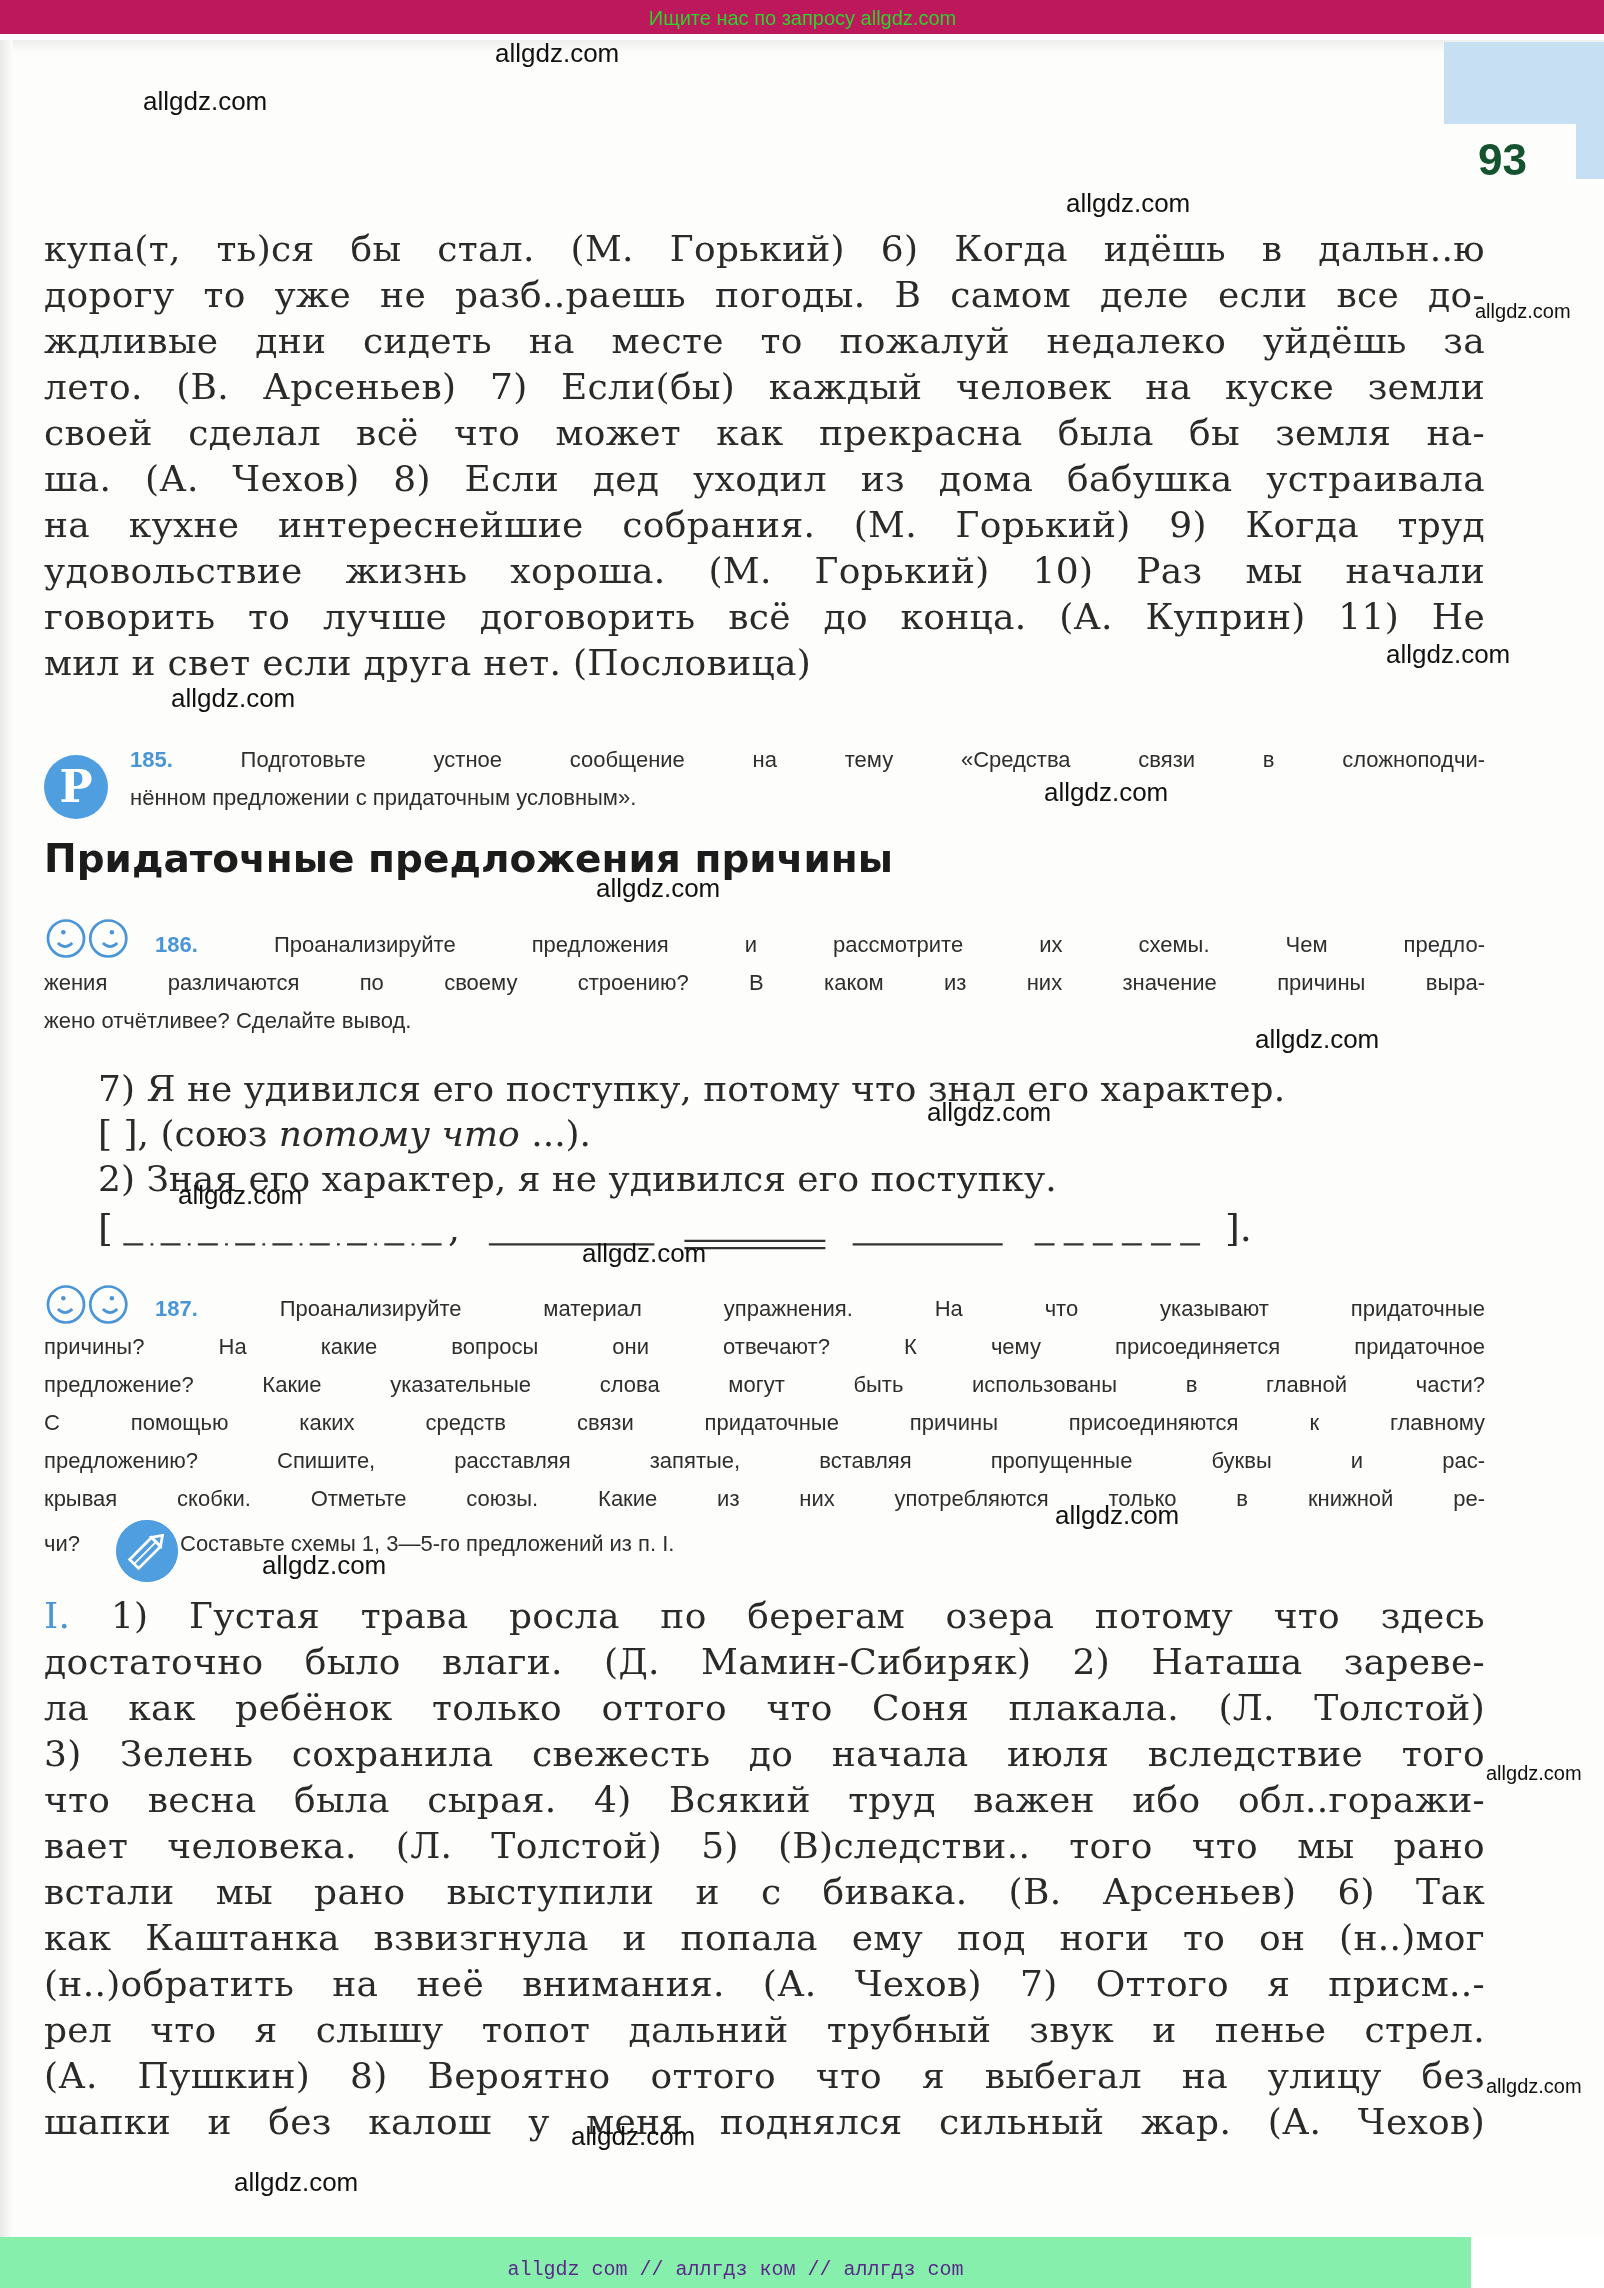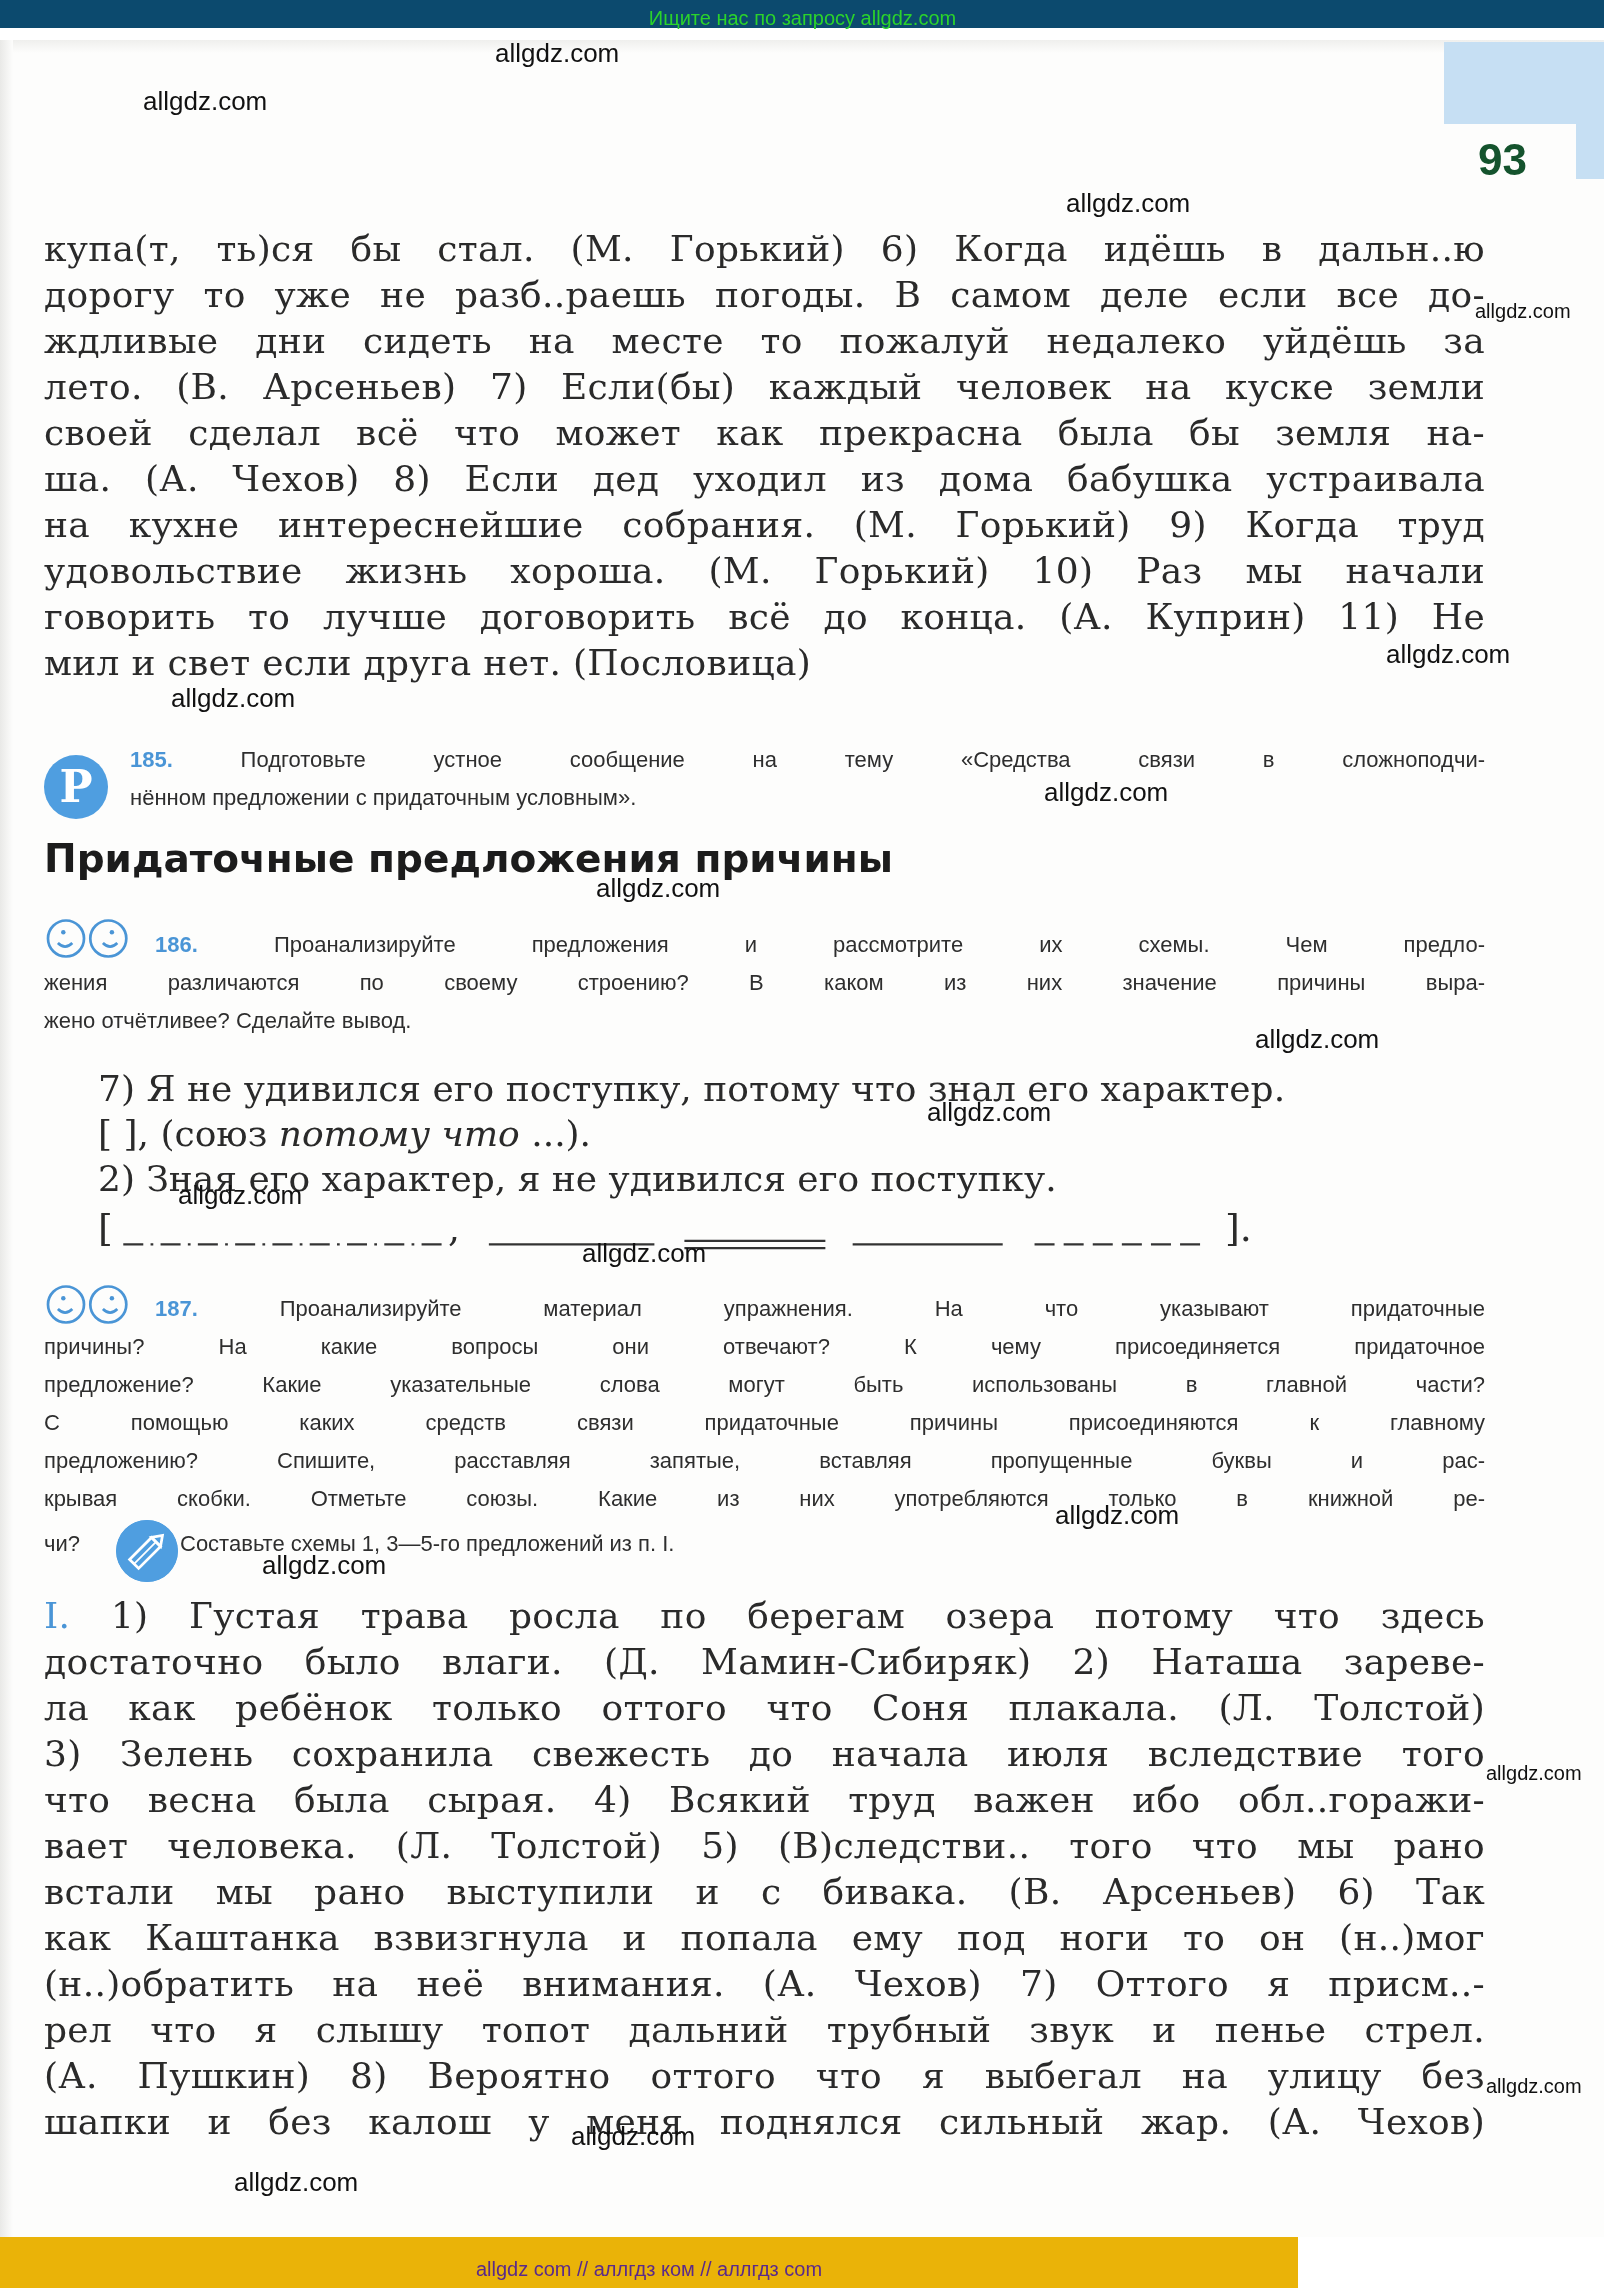--- a/index.html
+++ b/index.html
@@ -3,22 +3,22 @@
 <meta charset="utf-8">
 <style>
   html, body { margin: 0; padding: 0; }
   body {
     width: 1605px; height: 2288px; position: relative; overflow: hidden;
     background: #ffffff;
     font-family: "DejaVu Serif", serif;
     color: #2b2b2b;
   }
   .topbar {
-    position: absolute; left: 0; top: 0; width: 1605px; height: 28px;
-    background: #0c4a6e; text-align: center;
+    position: absolute; left: 0; top: 0; width: 1605px; height: 34px;
+    background: #be185d; text-align: center;
     font-family: "Liberation Sans", sans-serif; font-size: 20px; color: #2bd32b;
     line-height: 36px;
   }
   .page {
     position: absolute; left: 0; top: 40px; width: 1605px; height: 2197px;
     background: #fdfdfc;
   }
   .page-shadow { position: absolute; left: 0; top: 0; width: 12.7px; height: 100%;
     background: linear-gradient(to right, #e9e9e7, #fdfdfc); }
   .page-top-shade { position: absolute; left: 0; top: 0; width: 100%; height: 12.7px;
@@ -70,22 +70,22 @@
     font-size: 36px; line-height: 45px; color: #2a2a2a;
   }
   .examples .row { white-space: nowrap; height: 45px; }
   .scheme-row { position: absolute; left: 98px; top: 1206px; height: 55px; width: 1182px; }
   .wm {
     position: absolute; font-family: "Liberation Sans", sans-serif; font-size: 26px; color: #111;
     white-space: nowrap;
   }
   .wm.small { font-size: 20px; }
   .footer {
-    position: absolute; left: 0; top: 2237px; width: 1298px; height: 52px; background:#eab308;
-    text-align: center; font-family: Liberation Sans, sans-serif; font-size: 20px;
+    position: absolute; left: 0; top: 2237px; width: 1471px; height: 52px; background:#86efac;
+    text-align: center; font-family: Liberation Mono, monospace; font-size: 20px;
     color: #5a2a8a; line-height: 65px;
   }
   .mark-I { color: #4a95d6; }
 </style>
 </head>
 <body>
 
 <div class="topbar">Ищите нас по запросу allgdz.com</div>
 
 <div class="page">

